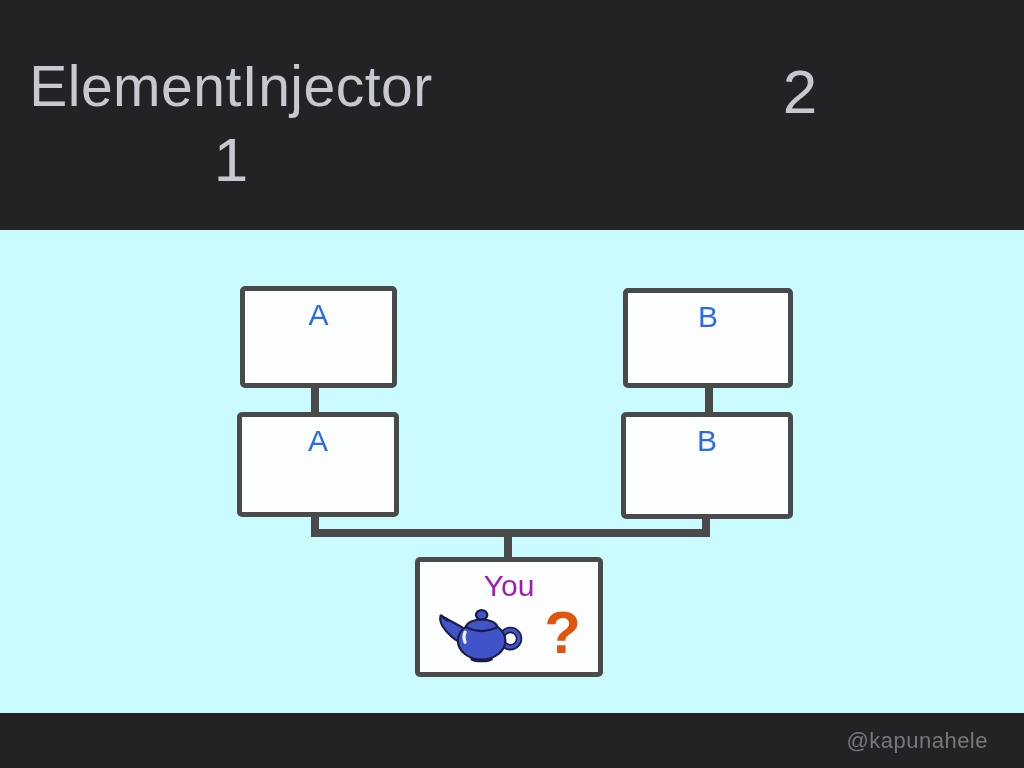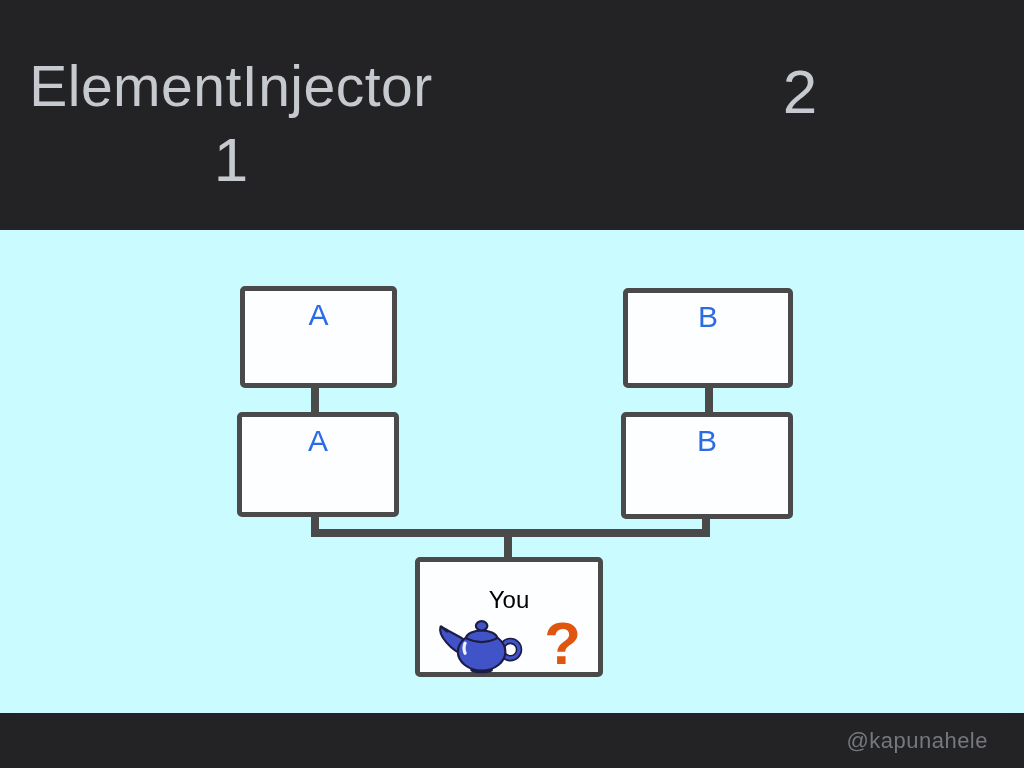--- a/index.html
+++ b/index.html
@@ -75,24 +75,24 @@
   .conn-h   { left: 311px; top: 299px; width: 399px; height: 8px;  }
   .conn-you { left: 504px; top: 303px; width: 8px;   height: 26px; }
 
   .you-box {
     left: 415px; top: 327px; width: 188px; height: 120px;
     display: flex;
     flex-direction: column;
     align-items: center;
   }
   .you-label {
-    padding-top: 26px;
-    font-size: 24px;
+    padding-top: 9px;
+    font-size: 30px;
     line-height: 1;
-    color: #000000;
+    color: #a21caf;
   }
   .you-row {
     margin-top: 5px;
     display: flex;
     align-items: center;
     gap: 12px;
   }
   .qmark {
     font-size: 60px;
     font-weight: bold;

